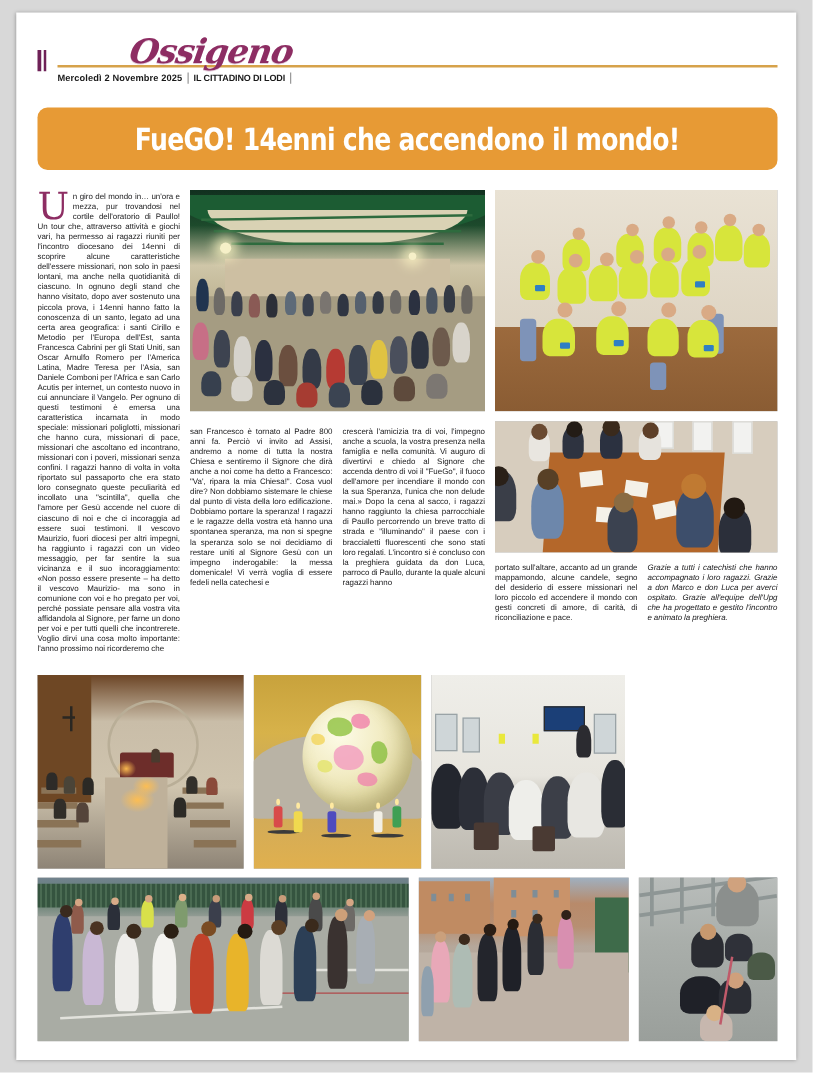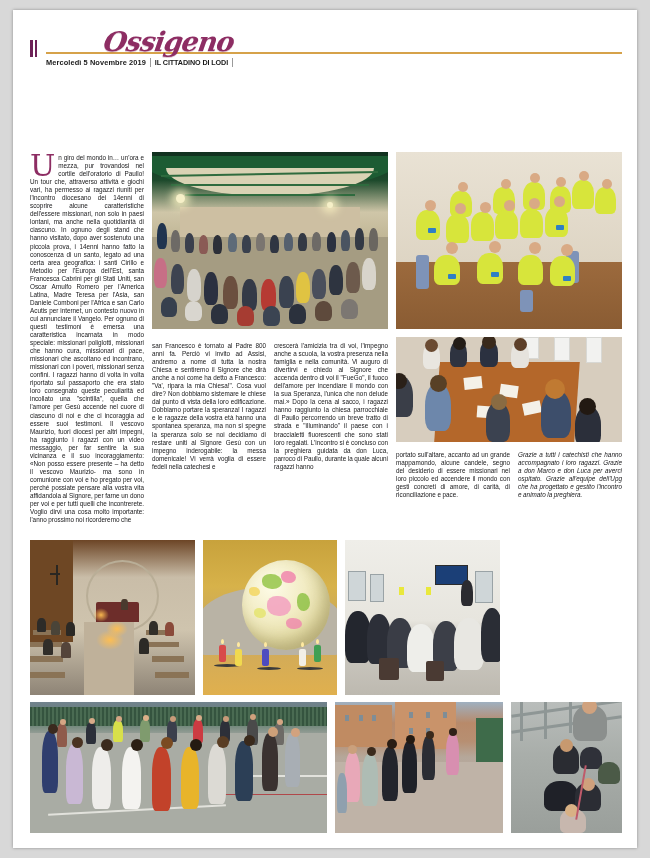--- a/index.html
+++ b/index.html
@@ -176,27 +176,30 @@
 </head>
 <body>
 
 <div class="page">
 
   <div class="masthead">
     <div class="mh-bars"><i></i><i></i></div>
     <div class="mh-rule"></div>
     <div class="mh-logo">Ossigeno</div>
     <div class="mh-line2">
-      <span class="mh-date">Mercoledì 5 Novembre 2019</span>
+      <span class="mh-date">Mercoledì 2 Novembre 2025</span>
       <span class="mh-sep"></span>
       <span class="mh-paper">IL CITTADINO DI LODI</span>
       <span class="mh-sep2"></span>
     </div>
   </div>
 
+  <div class="banner">
+    <div class="banner-title">FueGO! 14enni che accendono il mondo!</div>
+  </div>
 
   <div class="col" id="col1">
     <span class="dropcap">U</span>
     <p>n giro del mondo in… un'ora e mezza, pur trovandosi nel cortile dell'oratorio di Paullo! Un tour che, attraverso attività e giochi vari, ha permesso ai ragazzi riuniti per l'incontro diocesano dei 14enni di scoprire alcune caratteristiche dell'essere missionari, non solo in paesi lontani, ma anche nella quotidianità di ciascuno. In ognuno degli stand che hanno visitato, dopo aver sostenuto una piccola prova, i 14enni hanno fatto la conoscenza di un santo, legato ad una certa area geografica: i santi Cirillo e Metodio per l'Europa dell'Est, santa Francesca Cabrini per gli Stati Uniti, san Oscar Arnulfo Romero per l'America Latina, Madre Teresa per l'Asia, san Daniele Comboni per l'Africa e san Carlo Acutis per internet, un contesto nuovo in cui annunciare il Vangelo. Per ognuno di questi testimoni è emersa una caratteristica incarnata in modo speciale: missionari poliglotti, missionari che hanno cura, missionari di pace, missionari che ascoltano ed incontrano, missionari con i poveri, missionari senza confini. I ragazzi hanno di volta in volta riportato sul passaporto che era stato loro consegnato queste peculiarità ed incollato una "scintilla", quella che l'amore per Gesù accende nel cuore di ciascuno di noi e che ci incoraggia ad essere suoi testimoni. Il vescovo Maurizio, fuori diocesi per altri impegni, ha raggiunto i ragazzi con un video messaggio, per far sentire la sua vicinanza e il suo incoraggiamento: «Non posso essere presente – ha detto il vescovo Maurizio- ma sono in comunione con voi e ho pregato per voi, perché possiate pensare alla vostra vita affidandola al Signore, per farne un dono per voi e per tutti quelli che incontrerete. Voglio dirvi una cosa molto importante: l'anno prossimo noi ricorderemo che</p>
   </div>
 
   <div class="col" id="col2">
     <p>san Francesco è tornato al Padre 800 anni fa. Perciò vi invito ad Assisi, andremo a nome di tutta la nostra Chiesa e sentiremo il Signore che dirà anche a noi come ha detto a Francesco: "Va', ripara la mia Chiesa!". Cosa vuol dire? Non dobbiamo sistemare le chiese dal punto di vista della loro edificazione. Dobbiamo portare la speranza! I ragazzi e le ragazze della vostra età hanno una spontanea speranza, ma non si spegne la speranza solo se noi decidiamo di restare uniti al Signore Gesù con un impegno inderogabile: la messa domenicale! Vi verrà voglia di essere fedeli nella catechesi e</p>
   </div>
 

